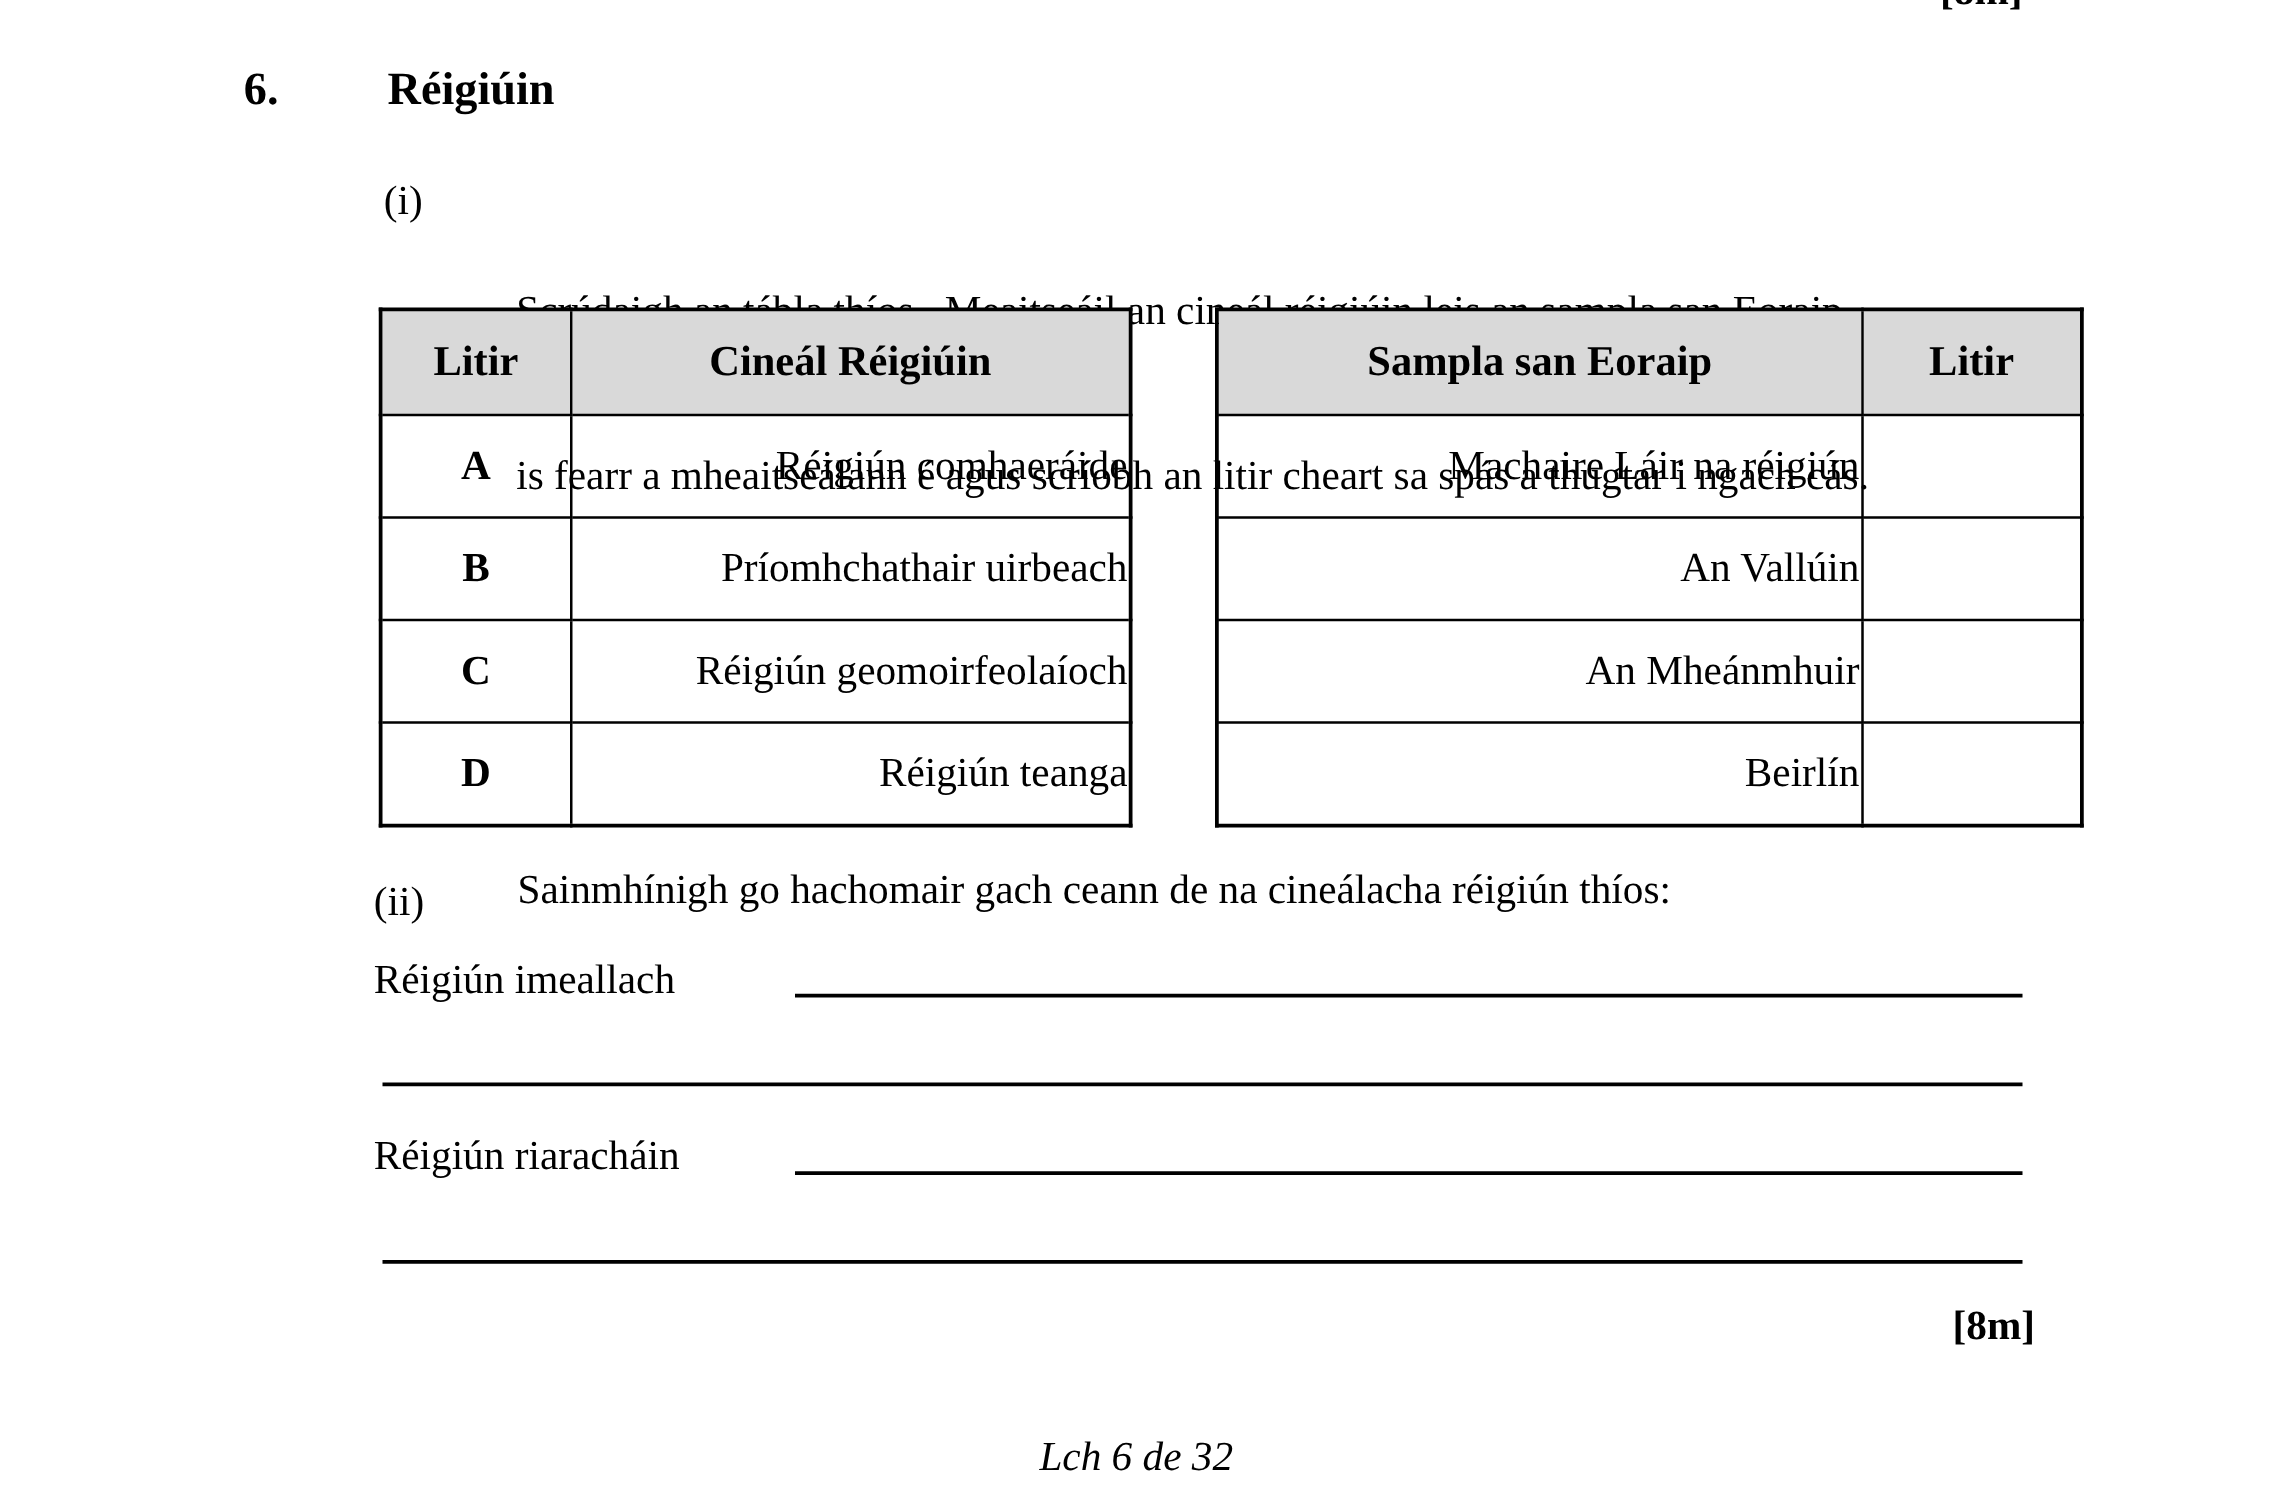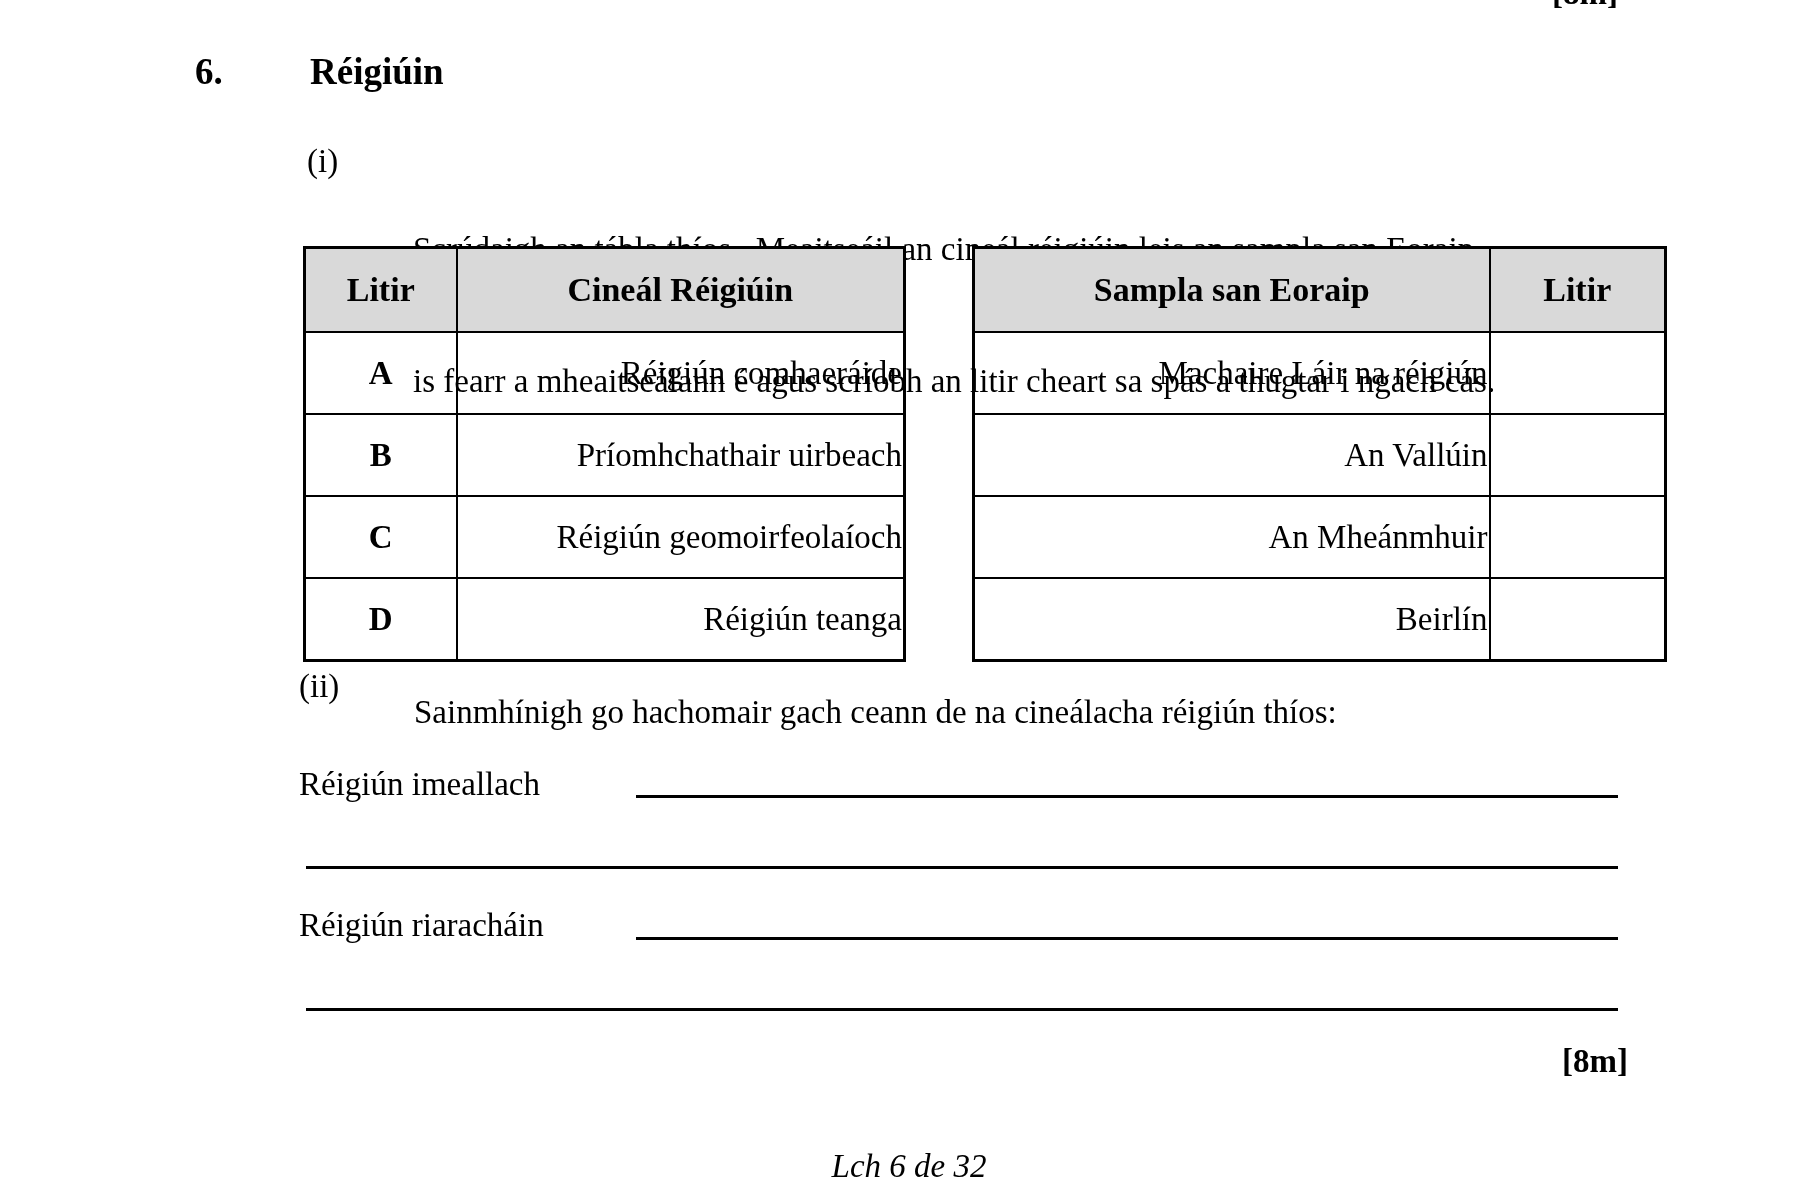--- a/index.html
+++ b/index.html
@@ -36,21 +36,21 @@
     height: 80px;
     vertical-align: middle;
   }
   table.grid td { height: 78px; font-size: 33px; vertical-align: middle; }
   td.letter-cell { text-align: center; font-weight: bold; }
   td.text-cell { text-align: right; padding-left: 22px; }
   .left-table  { left: 303px; top: 246px; width: 603px; }
   .right-table { left: 972px; top: 246px; width: 695px; }
 
   
-  .part-ii-label { left: 299px; top: 664px; }
+  .part-ii-label { left: 299px; top: 700px; }
   .part-ii-text  { left: 414px; top: 690px; white-space: pre; }
   .term-1 { left: 299px; top: 762px; }
   .term-2 { left: 299px; top: 903px; }
   .blank-line { height: 3px; background: #000000; }
   .line-1 { left: 636px; top: 795px; width: 982px; }
   .line-2 { left: 306px; top: 866px; width: 1312px; }
   .line-3 { left: 636px; top: 937px; width: 982px; }
   .line-4 { left: 306px; top: 1008px; width: 1312px; }
 
   

